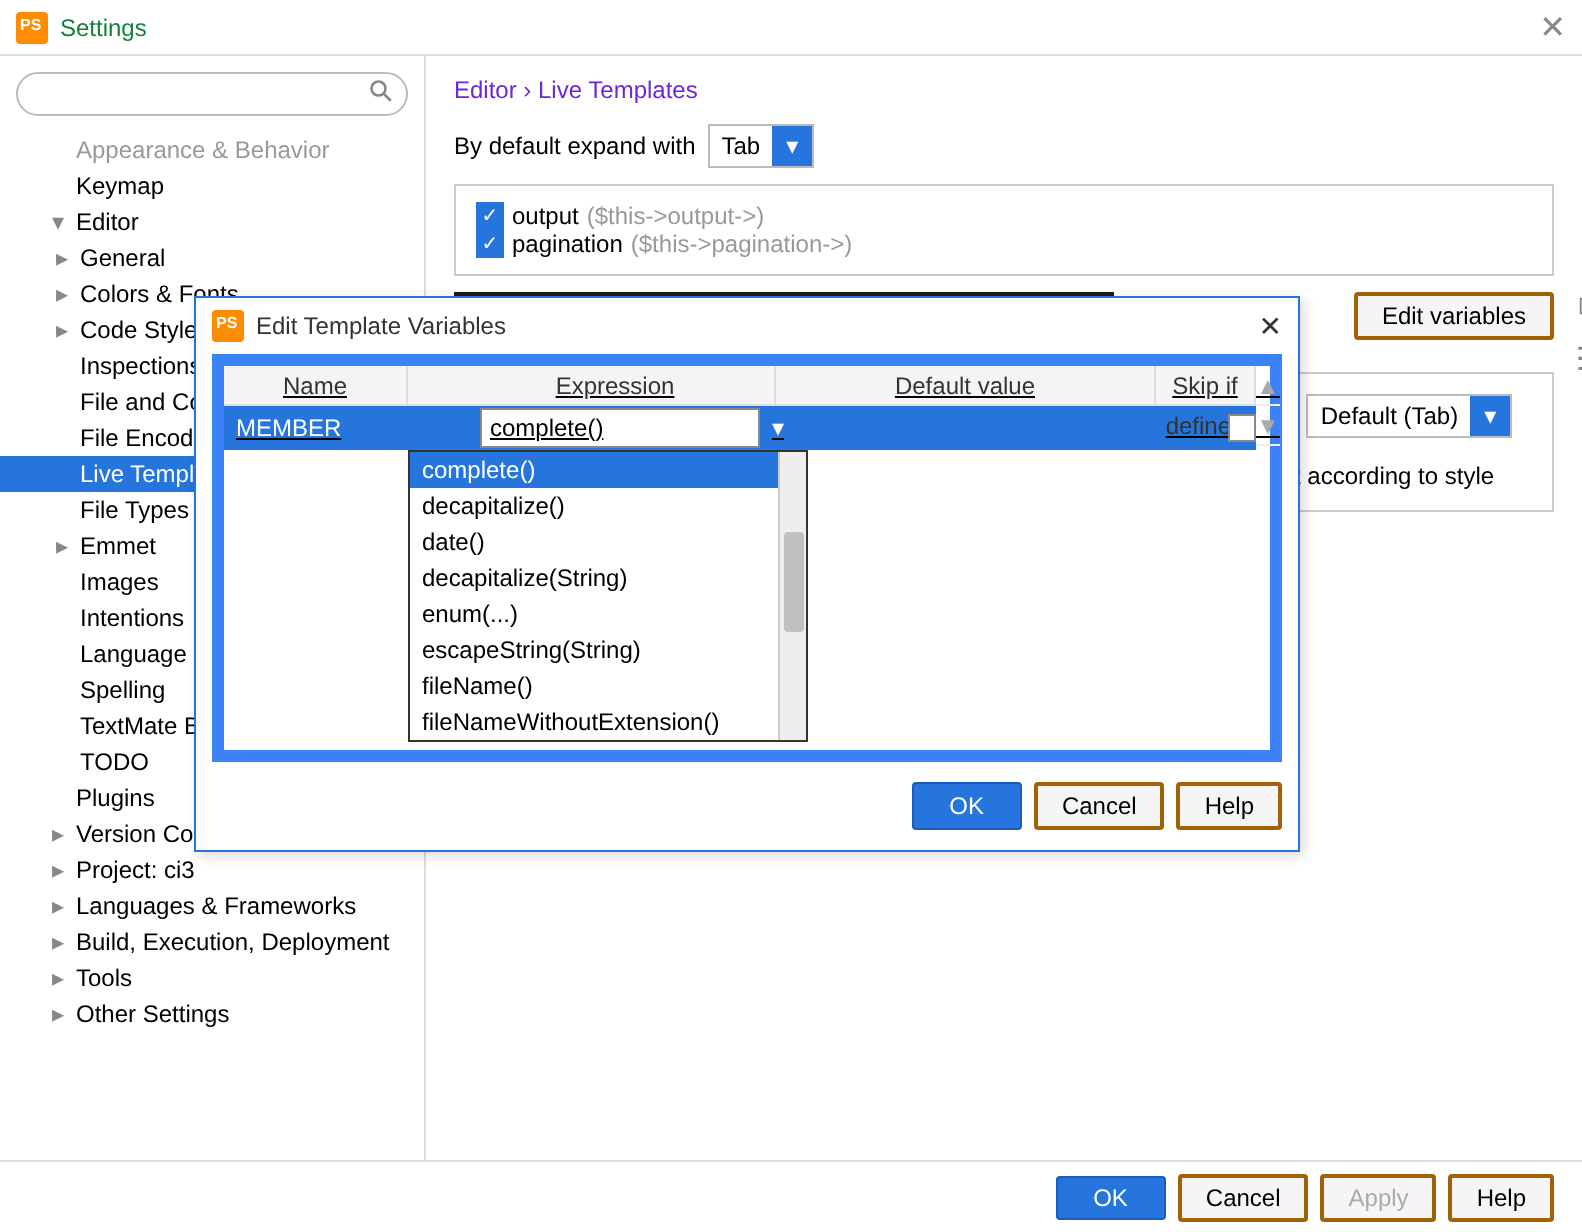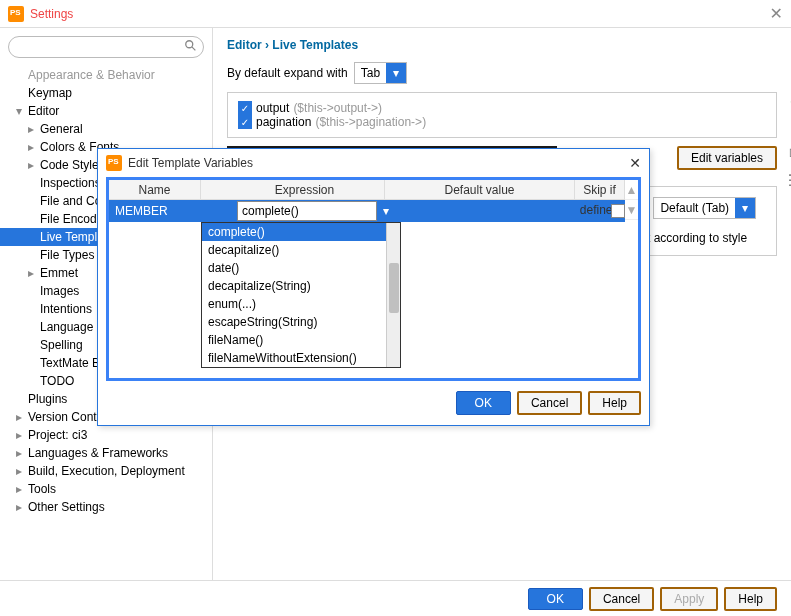--- a/index.html
+++ b/index.html
@@ -1,35 +1,35 @@
 <!DOCTYPE html>
 <html><head>
 <meta charset="utf-8">
 <style>
 * { box-sizing: border-box; margin: 0; padding: 0; font-family: "Segoe UI", Tahoma, sans-serif; font-size: 12px; }
 html, body { width: 791px; height: 616px; overflow: hidden; background: #fff; }
 .titlebar { height: 28px; display: flex; align-items: center; padding: 0 8px; border-bottom: 1px solid #ddd; }
 .titlebar .icon { width: 16px; height: 16px; background: #ff8c00; border-radius: 2px; position: relative; margin-right: 6px; }
 .titlebar .icon::after { content: "PS"; color: #fff; font-size: 8px; font-weight: bold; position: absolute; left: 2px; top: 2px; }
-.titlebar .title { color: #ef4444; text-align: center; }
+.titlebar .title { color: #15803d; text-align: center; }
 .titlebar .close { margin-left: auto; color: #888; font-size: 16px; cursor: pointer; }
 .body { display: flex; height: 552px; }
 .sidebar { width: 213px; border-right: 1px solid #ddd; display: flex; flex-direction: column; }
 .search-wrap { padding: 8px; }
 .search { width: 100%; height: 22px; border: 1px solid #bbb; border-radius: 11px; padding: 0 22px 0 8px; }
 .search-wrap { position: relative; }
 .search-icon { position: absolute; right: 14px; top: 11px; width: 14px; height: 14px; }
 .tree { overflow: hidden; flex: 1; }
-.tree-item { padding: 2px 0 2px 16px; white-space: nowrap; color: #000; cursor: pointer; }
+.tree-item { padding: 2px 0 2px 26px; white-space: nowrap; color: #000; cursor: pointer; }
 .tree-item.muted { color: #999; }
 .tree-item.l1 { padding-left: 28px; }
 .tree-item.sel { background: #2675dc; color: #fff; }
 .tree-item .arrow { display: inline-block; width: 8px; color: #888; margin-right: 4px; }
 .main { flex: 1; display: flex; flex-direction: column; padding: 10px 14px 0 14px; position: relative; }
-.breadcrumb { font-weight: bold; color: #0369a1; padding-bottom: 10px; }
+.breadcrumb { font-weight: normal; color: #6d28d9; padding-bottom: 10px; }
 .row-inline { display: flex; align-items: center; gap: 6px; margin-bottom: 8px; }
 .combo { display: inline-flex; align-items: center; border: 1px solid #bbb; height: 22px; }
 .combo span { padding: 0 6px; }
 .combo .btn { width: 20px; height: 20px; background: #2675dc; color: #fff; display: flex; align-items: center; justify-content: center; }
 .tpl-box { border: 1px solid #ccc; padding: 8px 10px; position: relative; margin-bottom: 8px; }
 .tpl-line { display: flex; align-items: center; gap: 4px; color: #000; }
 .tpl-line .cb { width: 14px; height: 14px; background: #2675dc; color: #fff; display: flex; align-items: center; justify-content: center; font-size: 10px; }
 .tpl-line .hint { color: #999; }
 .side-icons { position: absolute; right: -28px; top: 0; display: flex; flex-direction: column; gap: 8px; }
 .side-icons div { width: 18px; height: 18px; display: flex; align-items: center; justify-content: center; font-size: 16px; }
@@ -44,21 +44,21 @@
 .footer { height: 36px; border-top: 1px solid #ddd; display: flex; align-items: center; justify-content: flex-end; gap: 6px; padding: 0 14px; }
 
 
 .dialog { position: absolute; left: 97px; top: 148px; width: 553px; height: 278px; background: #fff; border: 1px solid #2675dc; z-index: 10; display: flex; flex-direction: column; box-shadow: 2px 2px 6px rgba(0,0,0,0.15); }
 .dlg-title { height: 28px; display: flex; align-items: center; padding: 0 8px; }
 .dlg-title .icon { width: 16px; height: 16px; background: #ff8c00; border-radius: 2px; margin-right: 6px; position: relative; }
 .dlg-title .icon::after { content: "PS"; color: #fff; font-size: 8px; font-weight: bold; position: absolute; left: 2px; top: 2px; }
 .dlg-title .t { color: #333; }
 .dlg-title .x { margin-left: auto; font-size: 14px; color: #333; cursor: pointer; }
 .dlg-body { flex: 1; padding: 0 8px; display: flex; flex-direction: column; }
-.tbl-wrap { border: 3px solid #3b82f6; flex: 1; position: relative; display: flex; }
+.tbl-wrap { border: 6px solid #3b82f6; flex: 1; position: relative; display: flex; text-decoration: underline; }
 .tbl-main { flex: 1; position: relative; }
 .tbl-header { display: flex; background: #f4f4f4; border-bottom: 1px solid #ddd; height: 20px; }
 .tbl-header div { border-right: 1px solid #ddd; text-align: center; line-height: 20px; color: #333; }
 .col-name { width: 92px; }
 .col-expr { width: 160px; margin-left: 24px; }
 .col-def { width: 190px; }
 .col-skip { flex: 1; }
 .tbl-row { display: flex; height: 22px; background: #2675dc; color: #fff; align-items: center; gap: 12px; }
 .tbl-row .col-name { padding-left: 6px; }
 .expr-input { background: #fff; border: 1px solid #888; height: 20px; width: 140px; padding: 0 4px; color: #000; }

